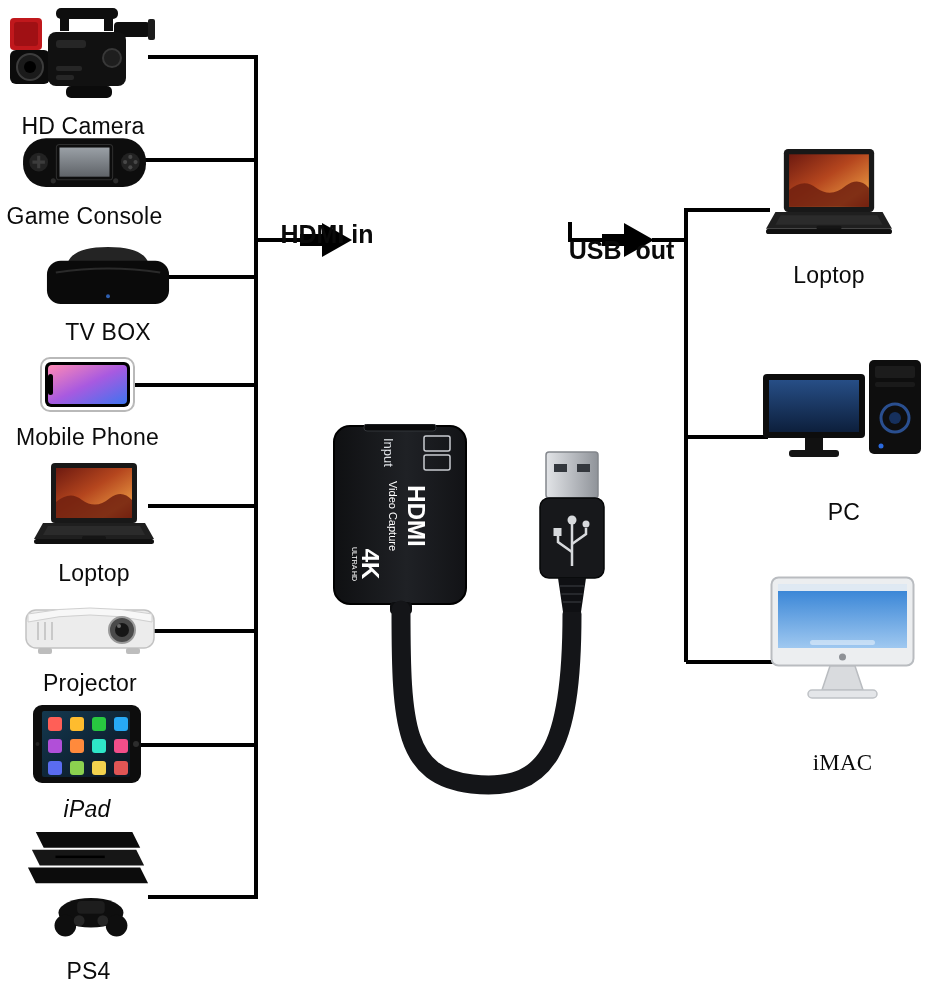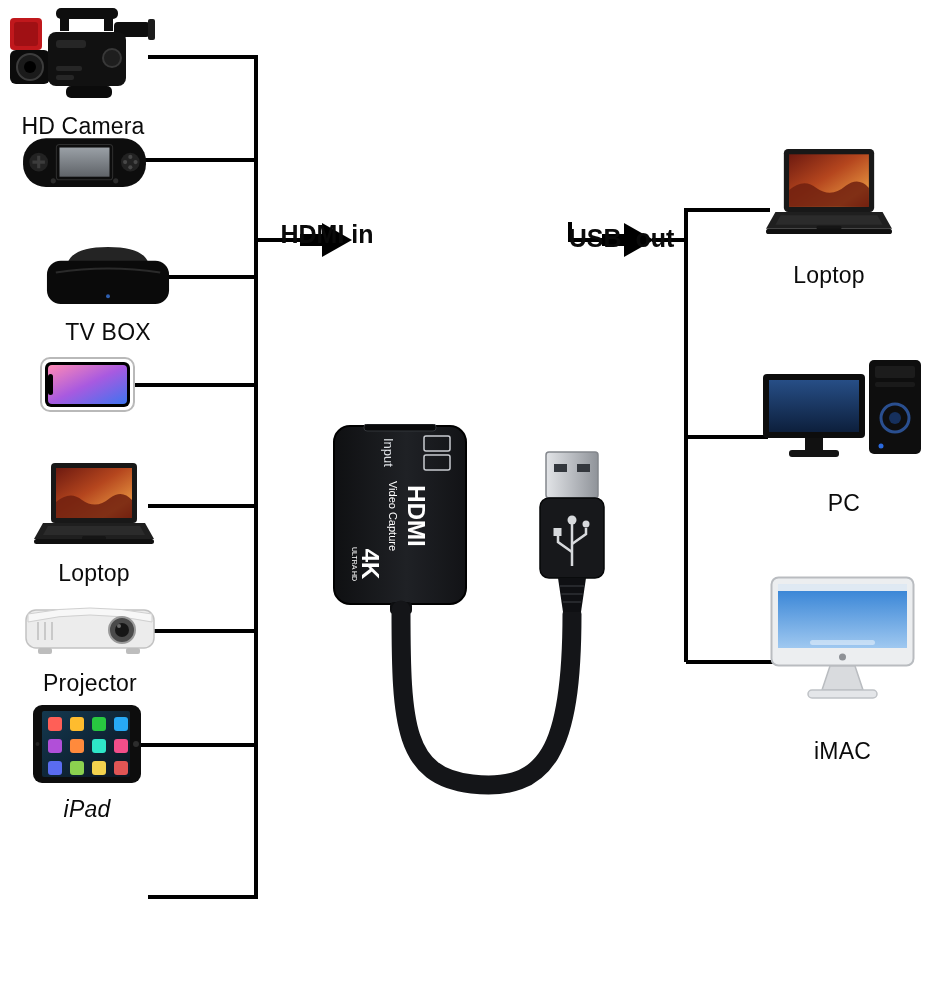--- a/index.html
+++ b/index.html
@@ -101,21 +101,21 @@
       <path d="M686 208 V662"></path>
       <path d="M686 210 H770"></path>
       <path d="M686 437 H768"></path>
       <path d="M686 662 H775"></path>
     </g>
     <polygon points="300,234 322,234 322,223 352,240 322,257 322,246 300,246" fill="#000000"></polygon>
     <polygon points="602,234 624,234 624,223 654,240 624,257 624,246 602,246" fill="#000000"></polygon>
   </svg>
 
   <div class="flow-label" style="left:272px; top:184px; width:110px;">HDMI in</div>
-  <div class="flow-label" style="left:564px; top:188px; width:115px;">USB  out</div>
+  <div class="flow-label" style="left:564px; top:200px; width:115px;">USB  out</div>
 
   <figure class="device" style="left:8px; top:6px; width:150px;">
     <svg viewBox="0 0 150 95">
       <rect x="48" y="2" width="62" height="11" rx="5" fill="#0e0e0e"></rect>
       <rect x="52" y="11" width="9" height="14" fill="#0e0e0e"></rect>
       <rect x="96" y="11" width="9" height="14" fill="#0e0e0e"></rect>
       <rect x="106" y="16" width="36" height="15" rx="4" fill="#0e0e0e"></rect>
       <rect x="140" y="13" width="7" height="21" rx="2" fill="#1c1c1c"></rect>
       <rect x="2" y="12" width="32" height="32" rx="4" fill="#c0181c"></rect>
       <rect x="6" y="16" width="24" height="24" rx="3" fill="#a01014"></rect>
@@ -140,39 +140,41 @@
       <circle cx="16" cy="27" r="9" fill="#222222"></circle>
       <path d="M16 21 v12 M10 27 h12" stroke="#3c3c3c" stroke-width="3" fill="none"></path>
       <circle cx="104" cy="27" r="9" fill="#222222"></circle>
       <circle cx="104" cy="22" r="2" fill="#474747"></circle>
         <circle cx="104" cy="32" r="2" fill="#474747"></circle>
       <circle cx="99" cy="27" r="2" fill="#474747"></circle>
         <circle cx="109" cy="27" r="2" fill="#474747"></circle>
       <circle cx="30" cy="45" r="2.5" fill="#2c2c2c"></circle>
         <circle cx="90" cy="45" r="2.5" fill="#2c2c2c"></circle>
     </svg>
+    <figcaption>Game Console</figcaption>
   </figure>
 
   <figure class="device" style="left:44px; top:243px; width:128px;">
     <svg viewBox="0 0 130 65">
       <path d="M24 20 Q30 4 65 4 Q100 4 106 20 Z" fill="#242424"></path>
       <rect x="3" y="18" width="124" height="44" rx="14" fill="#0a0a0a"></rect>
       <path d="M12 30 Q65 22 118 30" stroke="#2a2a2a" stroke-width="2" fill="none"></path>
       <circle cx="65" cy="54" r="2" fill="#2e5fb0"></circle>
     </svg>
     <figcaption>TV BOX</figcaption>
   </figure>
 
   <figure class="device" style="left:40px; top:357px; width:95px;">
     <svg viewBox="0 0 95 55">
       <rect x="1" y="1" width="93" height="53" rx="9" fill="#ffffff" stroke="#b9b9b9" stroke-width="2"></rect>
       <rect x="5" y="5" width="85" height="45" rx="6" fill="#000000"></rect>
       <rect x="8" y="8" width="79" height="39" rx="4" fill="url(#g-phone)"></rect>
       <rect x="8" y="17" width="5" height="21" rx="2.5" fill="#000000"></rect>
     </svg>
+    <figcaption>Mobile Phone</figcaption>
   </figure>
 
   <figure class="device" style="left:34px; top:462px; width:120px;">
     <svg viewBox="0 0 120 86">
       <rect x="17" y="1" width="86" height="60" rx="4" fill="#181818"></rect>
       <rect x="22" y="6" width="76" height="50" fill="url(#g-fire)"></rect>
       <path d="M22 40 Q36 28 48 38 Q62 48 76 36 Q88 27 98 38 L98 56 L22 56 Z" fill="#70200f" opacity="0.85"></path>
       <path d="M9 61 L111 61 L120 77 L0 77 Z" fill="#1f1f1f"></path>
       <path d="M14 64 L106 64 L111 73 L9 73 Z" fill="#2b2b2b"></path>
       <rect x="48" y="74" width="24" height="4" rx="2" fill="#151515"></rect>
@@ -216,20 +218,37 @@
         <rect x="38" y="57" width="14" height="14" rx="3" fill="#8bd14f"></rect>
         <rect x="60" y="57" width="14" height="14" rx="3" fill="#f2d24e"></rect>
         <rect x="82" y="57" width="14" height="14" rx="3" fill="#e05555"></rect>
       </g>
       <circle cx="104" cy="40" r="3" fill="#2c2c2c"></circle>
       <circle cx="5.5" cy="40" r="2" fill="#222222"></circle>
     </svg>
     <figcaption>iPad</figcaption>
   </figure>
 
+  <figure class="device" style="left:22px; top:830px; width:133px;">
+    <svg viewBox="0 0 135 118">
+      <path d="M14 2 L112 2 L120 18 L22 18 Z" fill="#0c0c0c"></path>
+      <path d="M10 20 L116 20 L124 36 L18 36 Z" fill="#161616"></path>
+      <path d="M6 38 L120 38 L128 54 L14 54 Z" fill="#0c0c0c"></path>
+      <rect x="34" y="26" width="50" height="2.5" fill="#000000"></rect>
+      <g>
+        <ellipse cx="70" cy="84" rx="33" ry="15" fill="#0e0e0e"></ellipse>
+        <circle cx="44" cy="97" r="11" fill="#0e0e0e"></circle>
+        <circle cx="96" cy="97" r="11" fill="#0e0e0e"></circle>
+        <rect x="56" y="72" width="28" height="13" rx="4" fill="#1d1d1d"></rect>
+        <circle cx="58" cy="92" r="5.5" fill="#262626"></circle>
+        <circle cx="82" cy="92" r="5.5" fill="#262626"></circle>
+      </g>
+    </svg>
+    <figcaption>PS4</figcaption>
+  </figure>
 
   <div class="capture" style="left:320px; top:424px; width:300px; height:415px;">
     <svg viewBox="0 0 300 415" width="300" height="415">
       <g>
         <rect x="14" y="2" width="132" height="178" rx="16" fill="url(#g-dongle)" stroke="#000000" stroke-width="2"></rect>
         <rect x="44" y="0" width="72" height="7" rx="3" fill="#08090a" stroke="#33363b" stroke-width="1"></rect>
         <text transform="translate(64 14) rotate(90)" font-size="13" fill="#dfe2e6">Input</text>
         <g fill="none" stroke="#c9ccd1" stroke-width="1.5">
           <rect x="104" y="12" width="26" height="15" rx="2"></rect>
           <rect x="104" y="31" width="26" height="15" rx="2"></rect>
@@ -283,29 +302,29 @@
       <rect x="112" y="6" width="40" height="12" rx="2" fill="#1c1c1c"></rect>
       <rect x="112" y="22" width="40" height="5" rx="2" fill="#1a1a1a"></rect>
       <circle cx="132" cy="58" r="14" fill="none" stroke="#2a4f8f" stroke-width="3"></circle>
       <circle cx="132" cy="58" r="6" fill="#16305c"></circle>
       <circle cx="118" cy="86" r="2.5" fill="#2a6adf"></circle>
       <rect x="0" y="14" width="102" height="64" rx="4" fill="#0d0d0d"></rect>
       <rect x="6" y="20" width="90" height="52" fill="url(#g-pc)"></rect>
       <rect x="42" y="78" width="18" height="12" fill="#111111"></rect>
       <rect x="26" y="90" width="50" height="7" rx="3" fill="#141414"></rect>
     </svg>
-    <figcaption style="margin-top:22px;">PC</figcaption>
+    <figcaption style="margin-top:31px;">PC</figcaption>
   </figure>
 
   <figure class="device" style="left:770px; top:576px; width:145px;">
     <svg viewBox="0 0 145 136">
       <rect x="1.5" y="1.5" width="142" height="88" rx="7" fill="#eceef0" stroke="#b9bcc0" stroke-width="2"></rect>
       <rect x="8" y="8" width="129" height="64" fill="url(#g-imac)"></rect>
       <rect x="8" y="8" width="129" height="7" fill="#f2f4f6" opacity="0.9"></rect>
       <rect x="40" y="64" width="65" height="5" rx="2.5" fill="#ffffff" opacity="0.45"></rect>
       <circle cx="72.5" cy="81" r="3.5" fill="#8e9196"></circle>
       <path d="M60 90 L85 90 L93 114 L52 114 Z" fill="#d9dbde" stroke="#b9bcc0" stroke-width="1.5"></path>
       <rect x="38" y="114" width="69" height="8" rx="4" fill="#e4e6e9" stroke="#bfc2c6" stroke-width="1.5"></rect>
     </svg>
-    <figcaption style="margin-top:26px;">iMAC</figcaption>
+    <figcaption style="margin-top:38px;font-family:Liberation Serif, serif;">iMAC</figcaption>
   </figure>
 
 </div>
 
 </body></html>

